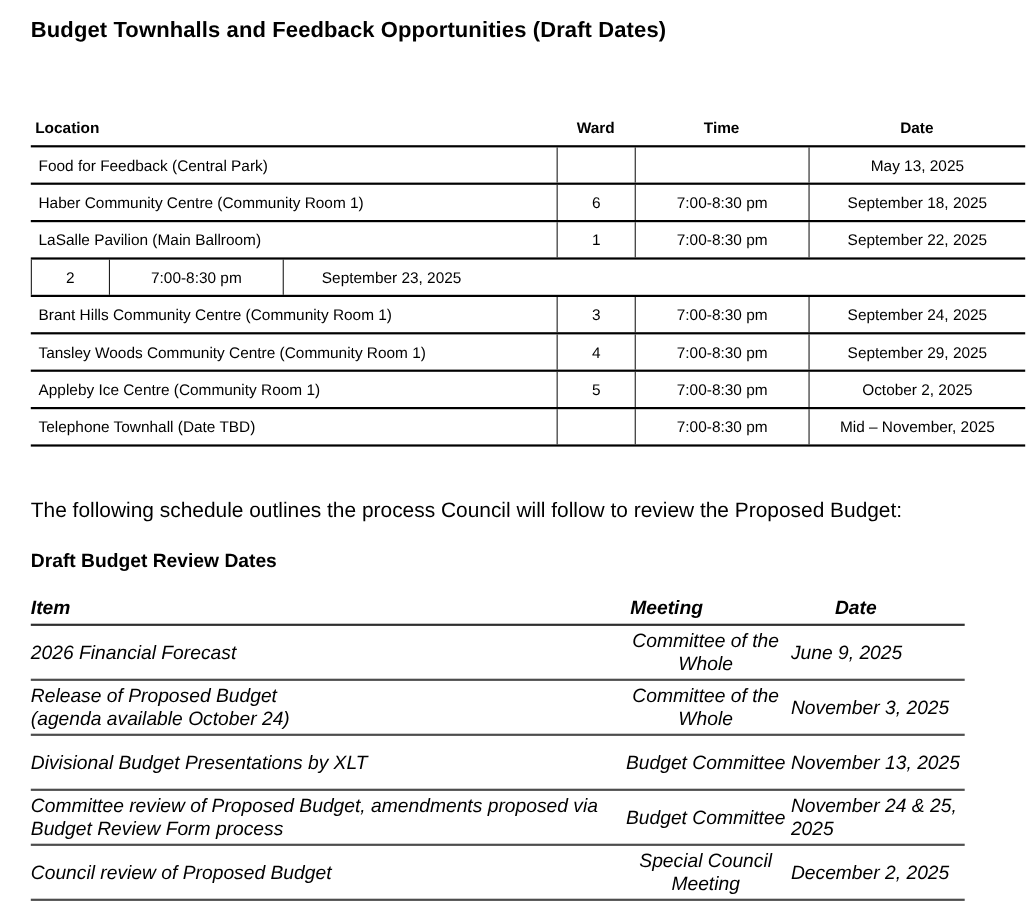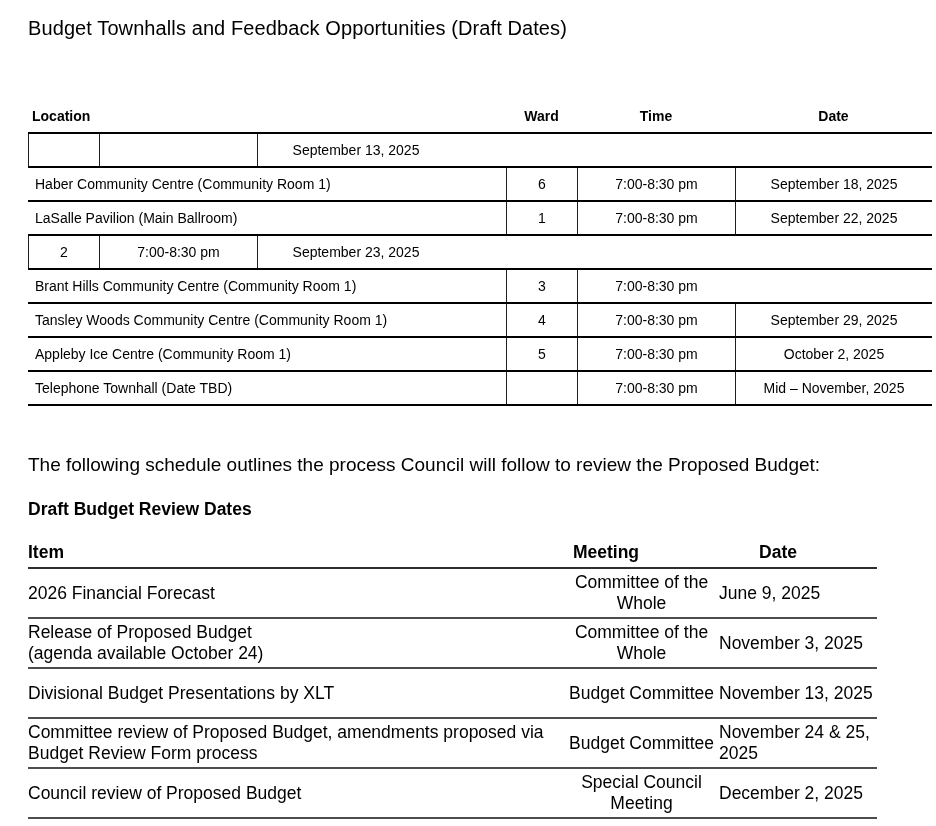--- a/index.html
+++ b/index.html
@@ -10,21 +10,21 @@
     color: #000000;
     font-family: "Liberation Sans", sans-serif;
     box-sizing: border-box;
     padding: 16px 0 0 28px;
     overflow: hidden;
   }
   *, *::before, *::after { box-sizing: border-box; }
 
   .doc-title {
     font-size: 20px;
-    font-weight: normal;
+    font-weight: bold;
     line-height: 24px;
     letter-spacing: 0.1px;
   }
 
   
   .t1 { width: 904px; margin-top: 60px; font-size: 14px; }
   .t1-header { display: flex; border-bottom: 2px solid #000; font-weight: bold; }
   .t1-header > div { padding: 0 0 3px 0; line-height: 21px; }
   .t1-row { display: flex; border-bottom: 2px solid #000; min-height: 34px; align-items: stretch; }
   .t1 .c-loc  { width: 478px; display: flex; align-items: center; justify-content: flex-start; padding: 6px 6px 6px 7px; line-height: 20px; }
@@ -33,21 +33,21 @@
   .t1 .c-date { width: 197px; display: flex; align-items: center; justify-content: center; padding: 6px 1px; line-height: 20px; text-align: center; }
   .t1-row .c-ward, .t1-row .c-time, .t1-row .c-date { border-left: 1px solid #1f1f1f; }
   .t1-header .c-loc  { padding-left: 4px; }
   .t1-header .c-ward, .t1-header .c-time, .t1-header .c-date { justify-content: center; }
 
   
   .intro { margin-top: 46px; font-size: 19px; line-height: 26px; }
   .section-title { margin-top: 20px; font-size: 17.5px; font-weight: bold; line-height: 22px; }
 
   
-  .t2 { width: 849px; margin-top: 22px; font-size: 17.5px; }
+  .t2 { width: 849px; margin-top: 22px; font-size: 17.5px; font-style: italic; }
   .t2-header { display: flex; border-bottom: 2px solid #2e2e2e; font-weight: bold; }
   .t2-header > div { padding: 0 0 4px 0; line-height: 21px; }
   .t2-header .h-item    { width: 505px; }
   .t2-header .h-meeting { width: 146px; text-align: center; }
   .t2-header .h-date    { width: 198px; text-align: center; }
   .t2-row { display: flex; border-bottom: 2px solid #4d4d4d; min-height: 50px; align-items: center; }
   .t2 .c-item    { width: 536px; padding: 3px 10px 3px 0; line-height: 21px; }
   .t2 .c-meeting { width: 155px; padding: 3px 0; line-height: 21px; text-align: center; }
   .t2 .c-date2   { width: 158px; padding: 3px 0; line-height: 21px; text-align: left; }
 </style>
@@ -60,23 +60,24 @@
 
   <div class="t1">
     <div class="t1-header">
       <div class="c-loc">Location</div>
       <div class="c-ward">Ward</div>
       <div class="c-time">Time</div>
       <div class="c-date">Date</div>
     </div>
 
     <div class="t1-row">
+      <div class="c-loc">Food for Feedback (Central Park)</div>
       <div class="c-ward"></div>
       <div class="c-time"></div>
-      <div class="c-date">September 13, 2025</div>
+      <div class="c-date">May 13, 2025</div>
     </div>
     <div class="t1-row">
       <div class="c-loc">Haber Community Centre (Community Room 1)</div>
       <div class="c-ward">6</div>
       <div class="c-time">7:00-8:30 pm</div>
       <div class="c-date">September 18, 2025</div>
     </div>
     <div class="t1-row">
       <div class="c-loc">LaSalle Pavilion (Main Ballroom)</div>
       <div class="c-ward">1</div>
@@ -85,20 +86,21 @@
     </div>
     <div class="t1-row">
       <div class="c-ward">2</div>
       <div class="c-time">7:00-8:30 pm</div>
       <div class="c-date">September 23, 2025</div>
     </div>
     <div class="t1-row">
       <div class="c-loc">Brant Hills Community Centre (Community Room 1)</div>
       <div class="c-ward">3</div>
       <div class="c-time">7:00-8:30 pm</div>
+      <div class="c-date">September 24, 2025</div>
     </div>
     <div class="t1-row">
       <div class="c-loc">Tansley Woods Community Centre (Community Room 1)</div>
       <div class="c-ward">4</div>
       <div class="c-time">7:00-8:30 pm</div>
       <div class="c-date">September 29, 2025</div>
     </div>
     <div class="t1-row">
       <div class="c-loc">Appleby Ice Centre (Community Room 1)</div>
       <div class="c-ward">5</div>

